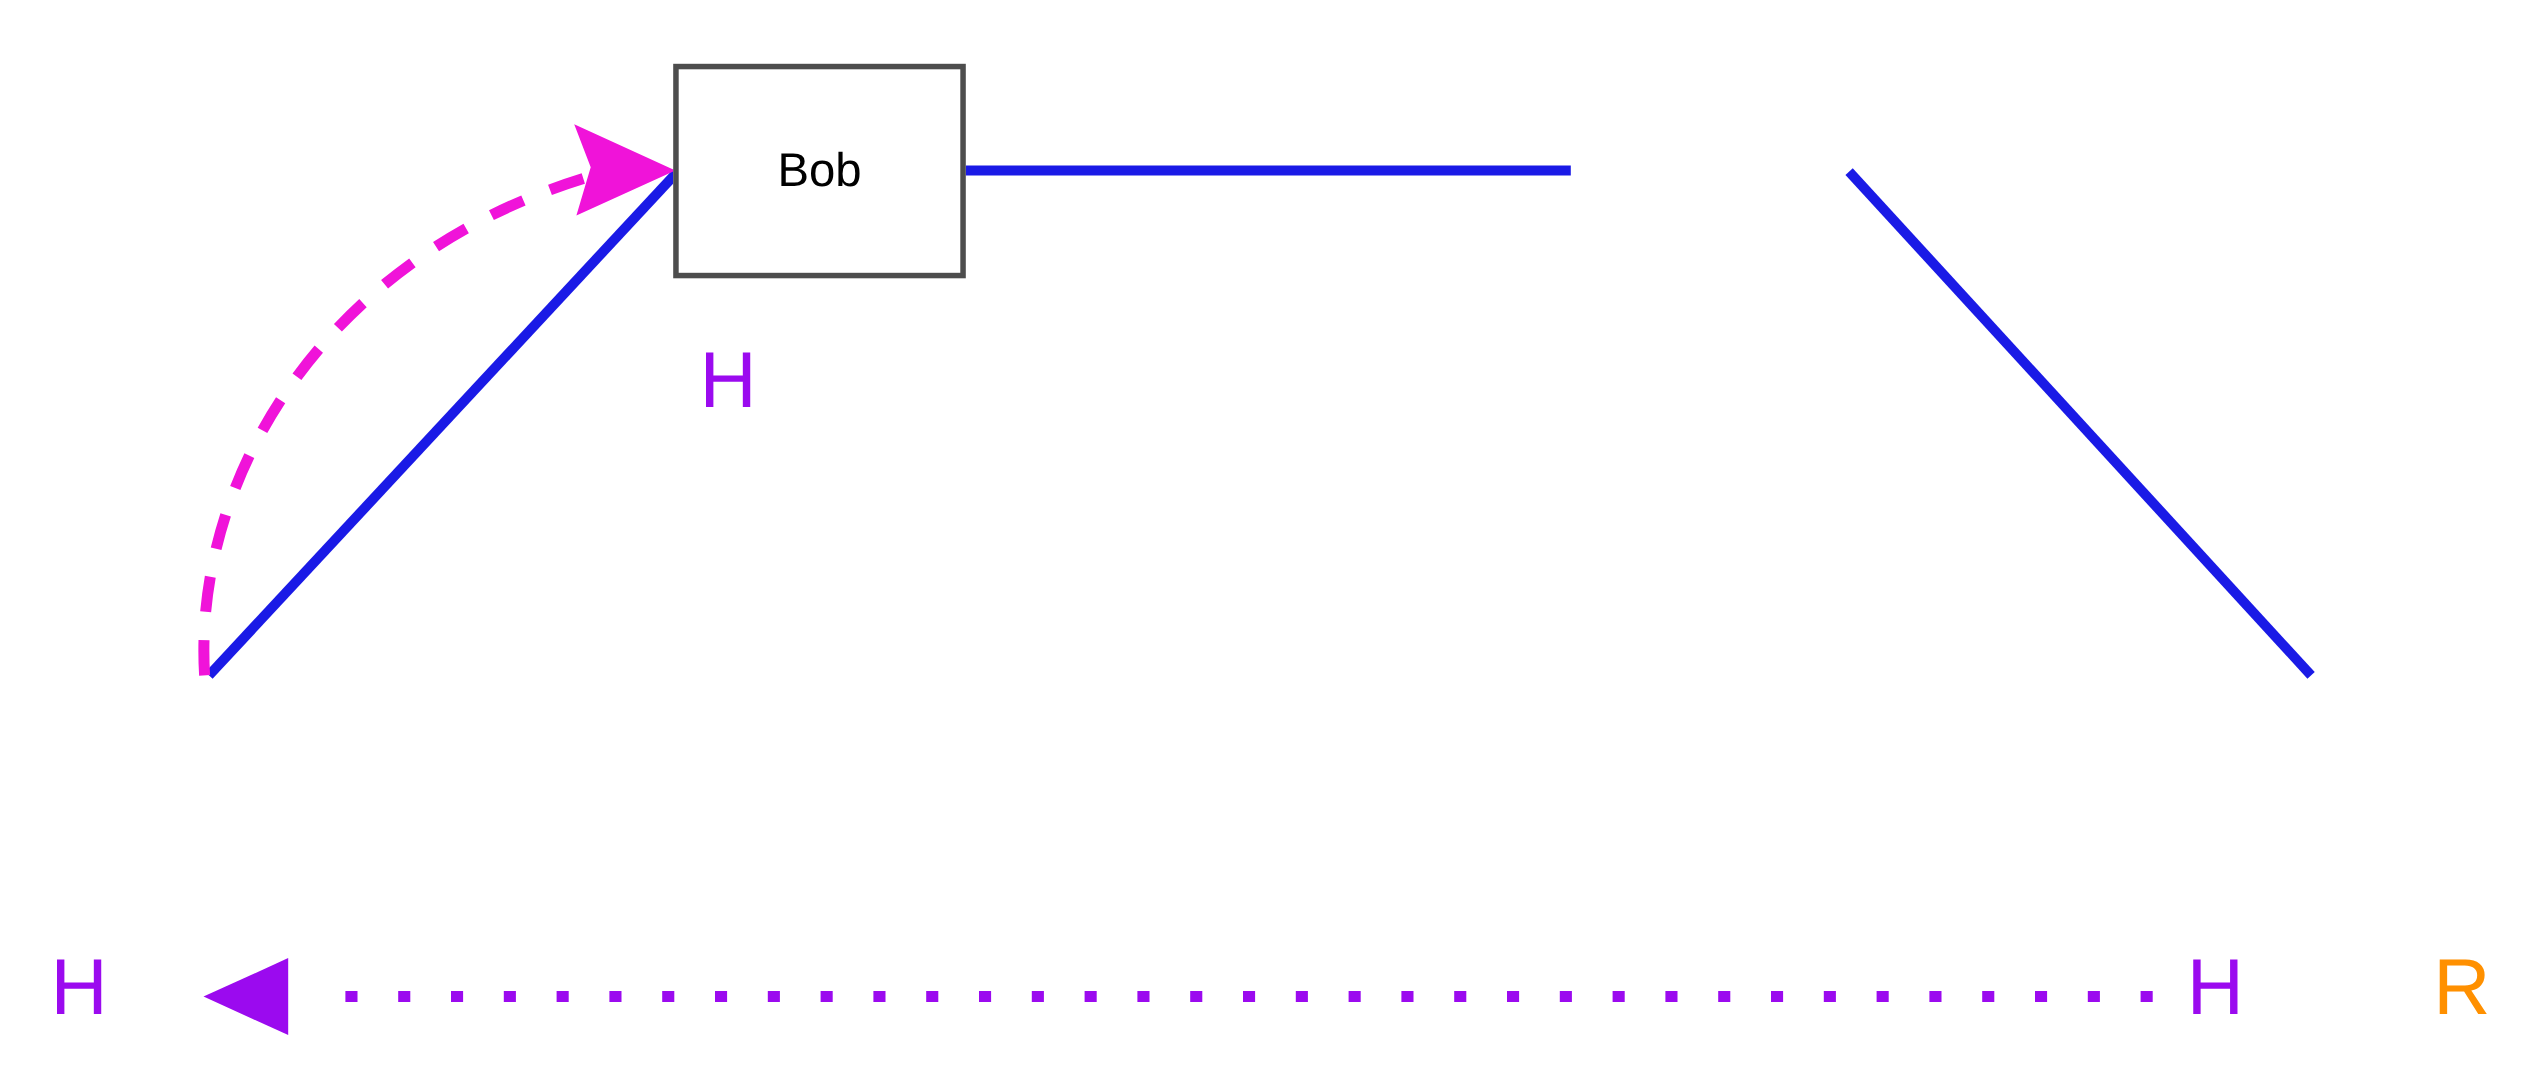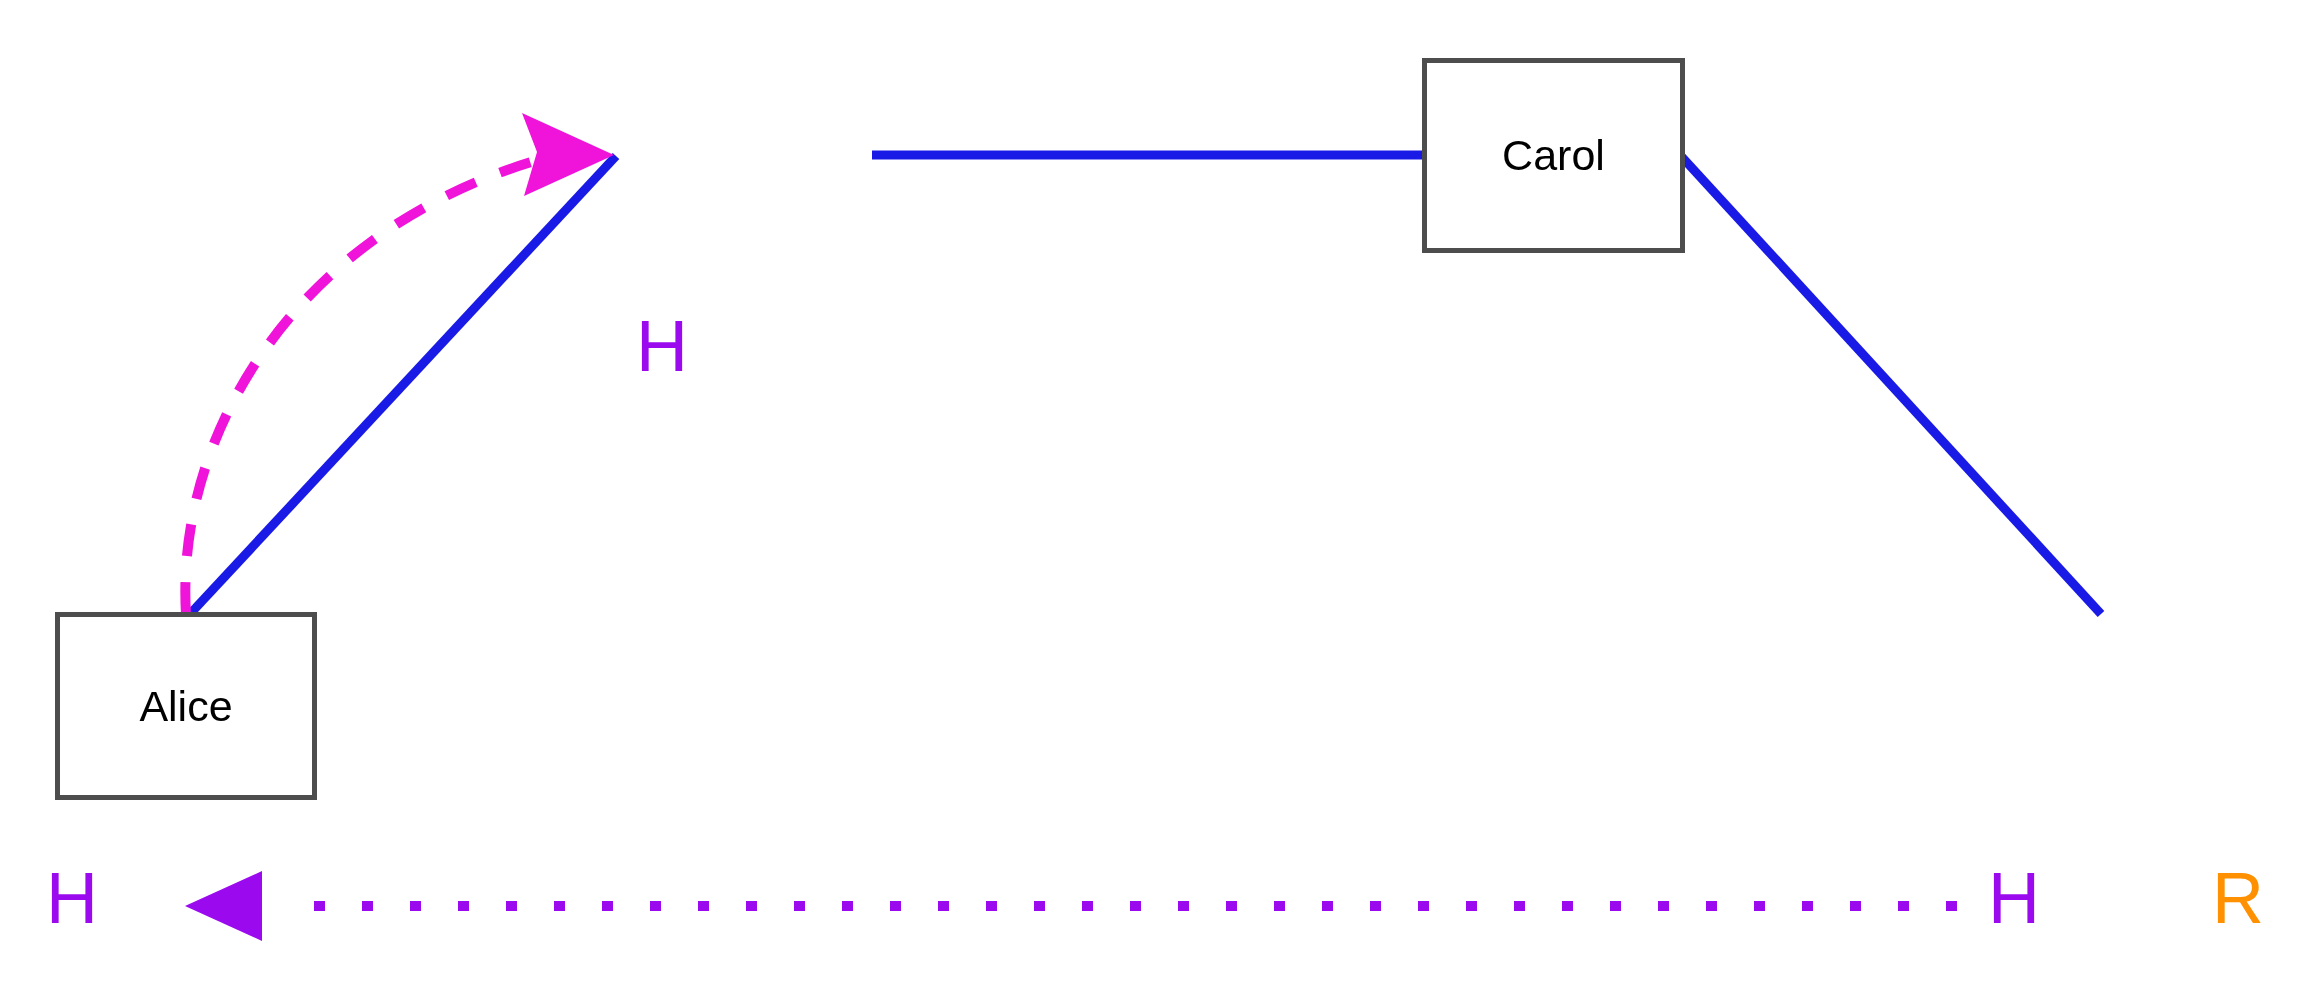--- a/index.html
+++ b/index.html
@@ -73,28 +73,25 @@
 
     <line x1="1681" y1="156" x2="2101" y2="614" stroke="#1a1ae6" stroke-width="9" stroke-linecap="butt"></line>
 
     <path d="M 186 614 C 175 430 300 230 538 160" fill="none" stroke="#f013d9" stroke-width="10" stroke-dasharray="32 26" stroke-linecap="butt"></path>
     <polygon points="614,155 522,113 537,152 524,196" fill="#f013d9"></polygon>
 
     <line x1="1952" y1="906" x2="272" y2="906" stroke="#9b0aef" stroke-width="10" stroke-dasharray="1 47" stroke-linecap="square"></line>
     <polygon points="185,906 262,871 262,941" fill="#9b0aef"></polygon>
   </svg>
 
-
-  <div class="graph-node" id="node-carol">
-    <span class="node-label">Carol</span>
+  <div class="graph-node" id="node-bob">
+    <span class="node-label">Bob</span>
   </div>
 
-  <div class="graph-node" id="node-alice">
-    <span class="node-label">Alice</span>
-  </div>
+
 
 
   <div class="edge-annotation" id="label-h-bob">H</div>
   <div class="edge-annotation" id="label-h-left">H</div>
   <div class="edge-annotation" id="label-h-right">H</div>
   <div class="edge-annotation" id="label-r-right">R</div>
 
 </div>
 
 </body></html>

